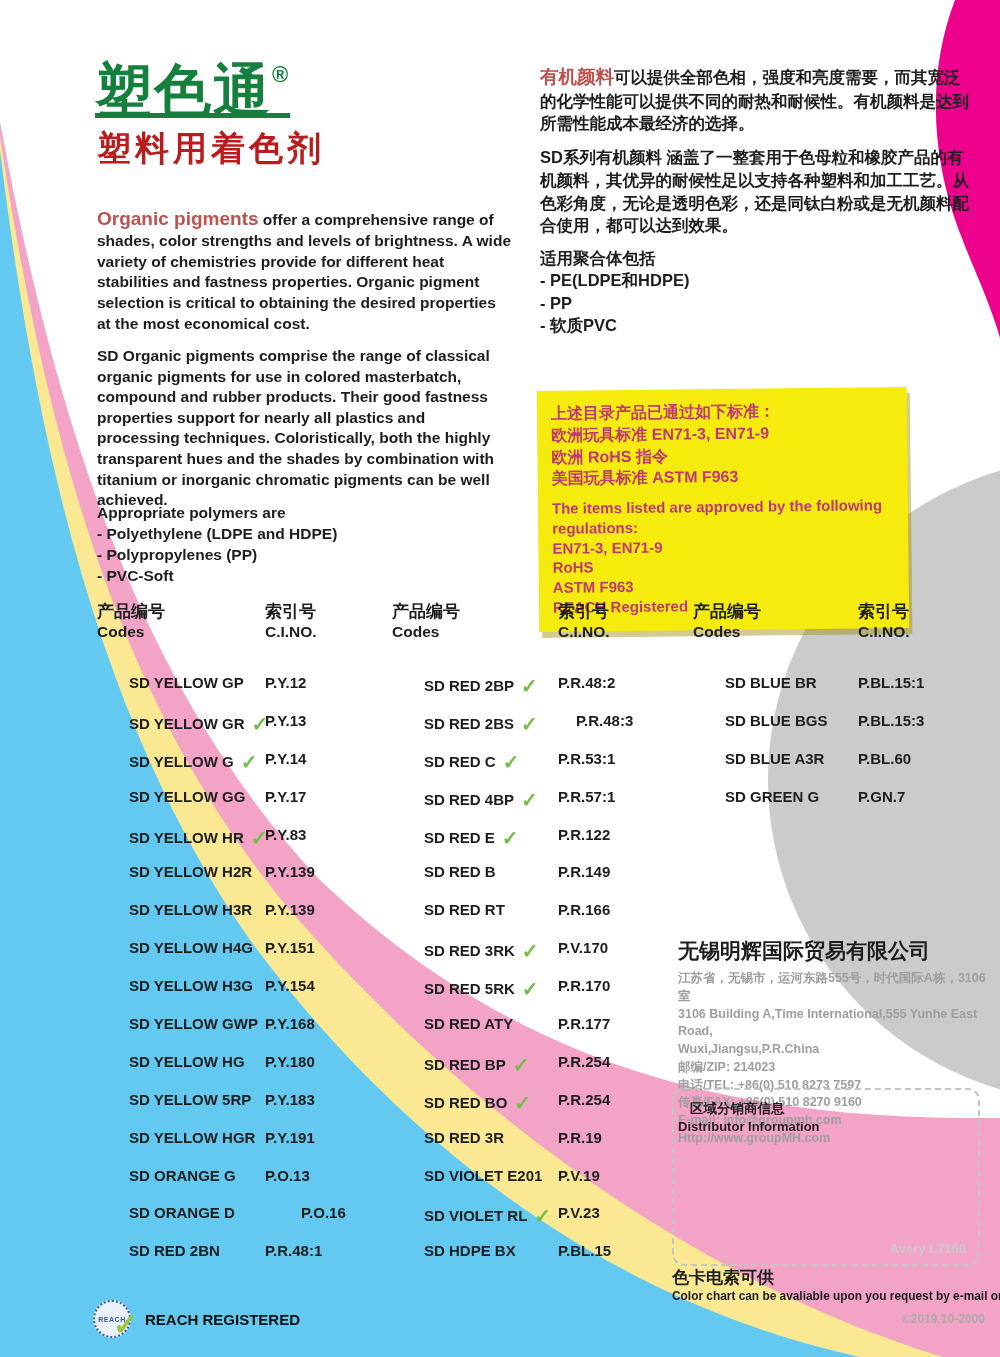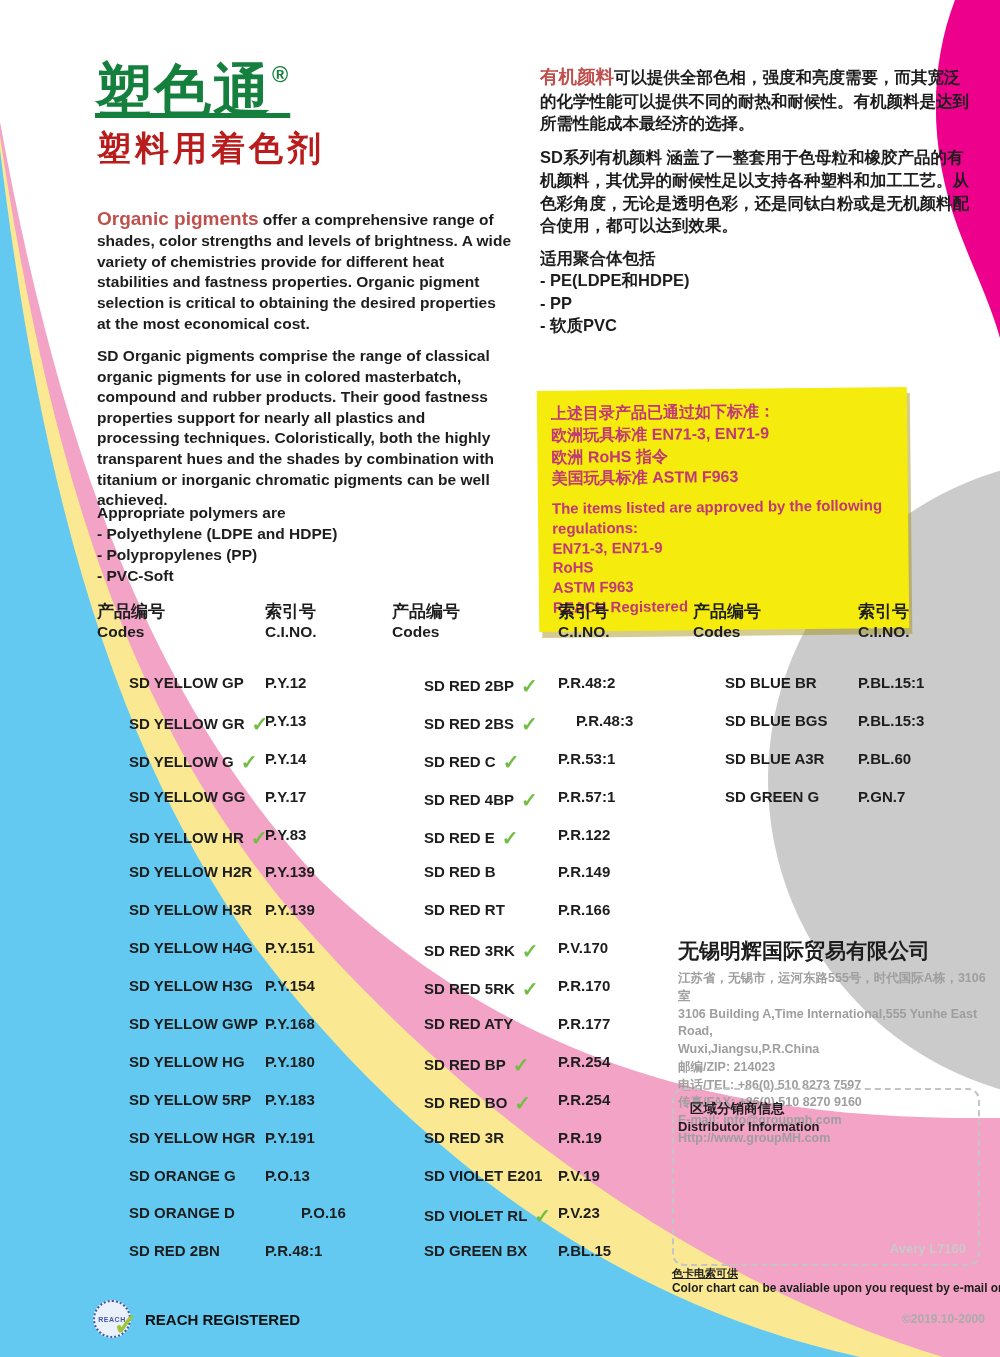--- a/index.html
+++ b/index.html
@@ -36,21 +36,21 @@
   .co-zh{font-size:21px;font-weight:700;line-height:1.2;}
   .co-en{font-size:15.5px;font-weight:700;line-height:1.25;margin-top:2px;}
   .co-addr{margin-top:7px;}
   .co-addr .list-line{font-size:12.5px;line-height:1.42;font-weight:700;color:#9E9E9E;}
   
   .distbox{width:304px;height:174px;border:2px dashed #C4C4C4;border-radius:12px;}
   .dist-zh{font-size:13.5px;font-weight:700;margin:10px 0 0 16px;}
   .dist-en{font-size:13px;font-weight:700;margin:1px 0 0 4px;}
   .avery{position:absolute;right:12px;bottom:8px;font-size:13px;font-weight:700;color:#C9C9C9;}
   
-  .cc-zh{font-size:11px;font-weight:700;text-decoration:underline;}
+  .cc-zh{font-size:17px;font-weight:700;}
   .cc-en{font-size:12.5px;font-weight:700;white-space:nowrap;transform:scaleX(0.95);transform-origin:left;}
   
   .reach-wrap{display:flex;align-items:center;}
   .reach-circle{position:relative;width:34px;height:34px;border:2px dotted #4059A8;border-radius:50%;
                 background:#EAF1FA;display:flex;align-items:center;justify-content:center;}
   .reach-circle .rtxt{font-size:7px;font-weight:700;color:#4059A8;letter-spacing:0.5px;}
   .reach-check{position:absolute;left:18px;top:8px;color:#9DC63B;font-size:30px;font-weight:700;line-height:1;}
   .reach-label{margin-left:14px;font-size:15px;font-weight:700;color:#111;}
   .copyright{font-size:12px;font-weight:700;color:#ABABAB;}
 </style>
@@ -161,21 +161,21 @@
       <div class="trow"><span class="tcode">SD RED B</span><span class="tcino" style="left: 166px;">P.R.149</span></div>
       <div class="trow"><span class="tcode">SD RED RT</span><span class="tcino" style="left: 166px;">P.R.166</span></div>
       <div class="trow"><span class="tcode">SD RED 3RK</span><span class="tcheck">✓</span><span class="tcino" style="left: 166px;">P.V.170</span></div>
       <div class="trow"><span class="tcode">SD RED 5RK</span><span class="tcheck">✓</span><span class="tcino" style="left: 166px;">P.R.170</span></div>
       <div class="trow"><span class="tcode">SD RED ATY</span><span class="tcino" style="left: 166px;">P.R.177</span></div>
       <div class="trow"><span class="tcode">SD RED BP</span><span class="tcheck">✓</span><span class="tcino" style="left: 166px;">P.R.254</span></div>
       <div class="trow"><span class="tcode">SD RED BO</span><span class="tcheck">✓</span><span class="tcino" style="left: 166px;">P.R.254</span></div>
       <div class="trow"><span class="tcode">SD RED 3R</span><span class="tcino" style="left: 166px;">P.R.19</span></div>
       <div class="trow"><span class="tcode">SD VIOLET E201</span><span class="tcino" style="left: 166px;">P.V.19</span></div>
       <div class="trow"><span class="tcode">SD VIOLET RL</span><span class="tcheck">✓</span><span class="tcino" style="left: 166px;">P.V.23</span></div>
-      <div class="trow"><span class="tcode">SD GREEN BX</span><span class="tcino" style="left: 166px;">P.BL.15</span></div>
+      <div class="trow"><span class="tcode">SD HDPE BX</span><span class="tcino" style="left: 166px;">P.BL.15</span></div>
     </div>
   <div class="tcol" style="left:693px;top:674px;">
       <div class="trow"><span class="tcode">SD BLUE BR</span><span class="tcino" style="left: 165px;">P.BL.15:1</span></div>
       <div class="trow"><span class="tcode">SD BLUE BGS</span><span class="tcino" style="left: 165px;">P.BL.15:3</span></div>
       <div class="trow"><span class="tcode">SD BLUE A3R</span><span class="tcino" style="left: 165px;">P.BL.60</span></div>
       <div class="trow"><span class="tcode">SD GREEN G</span><span class="tcino" style="left: 165px;">P.GN.7</span></div>
     </div>
 
   <div class="abs" style="left:678px;top:938px;width:310px;">
     <div class="co-zh">无锡明辉国际贸易有限公司</div>

